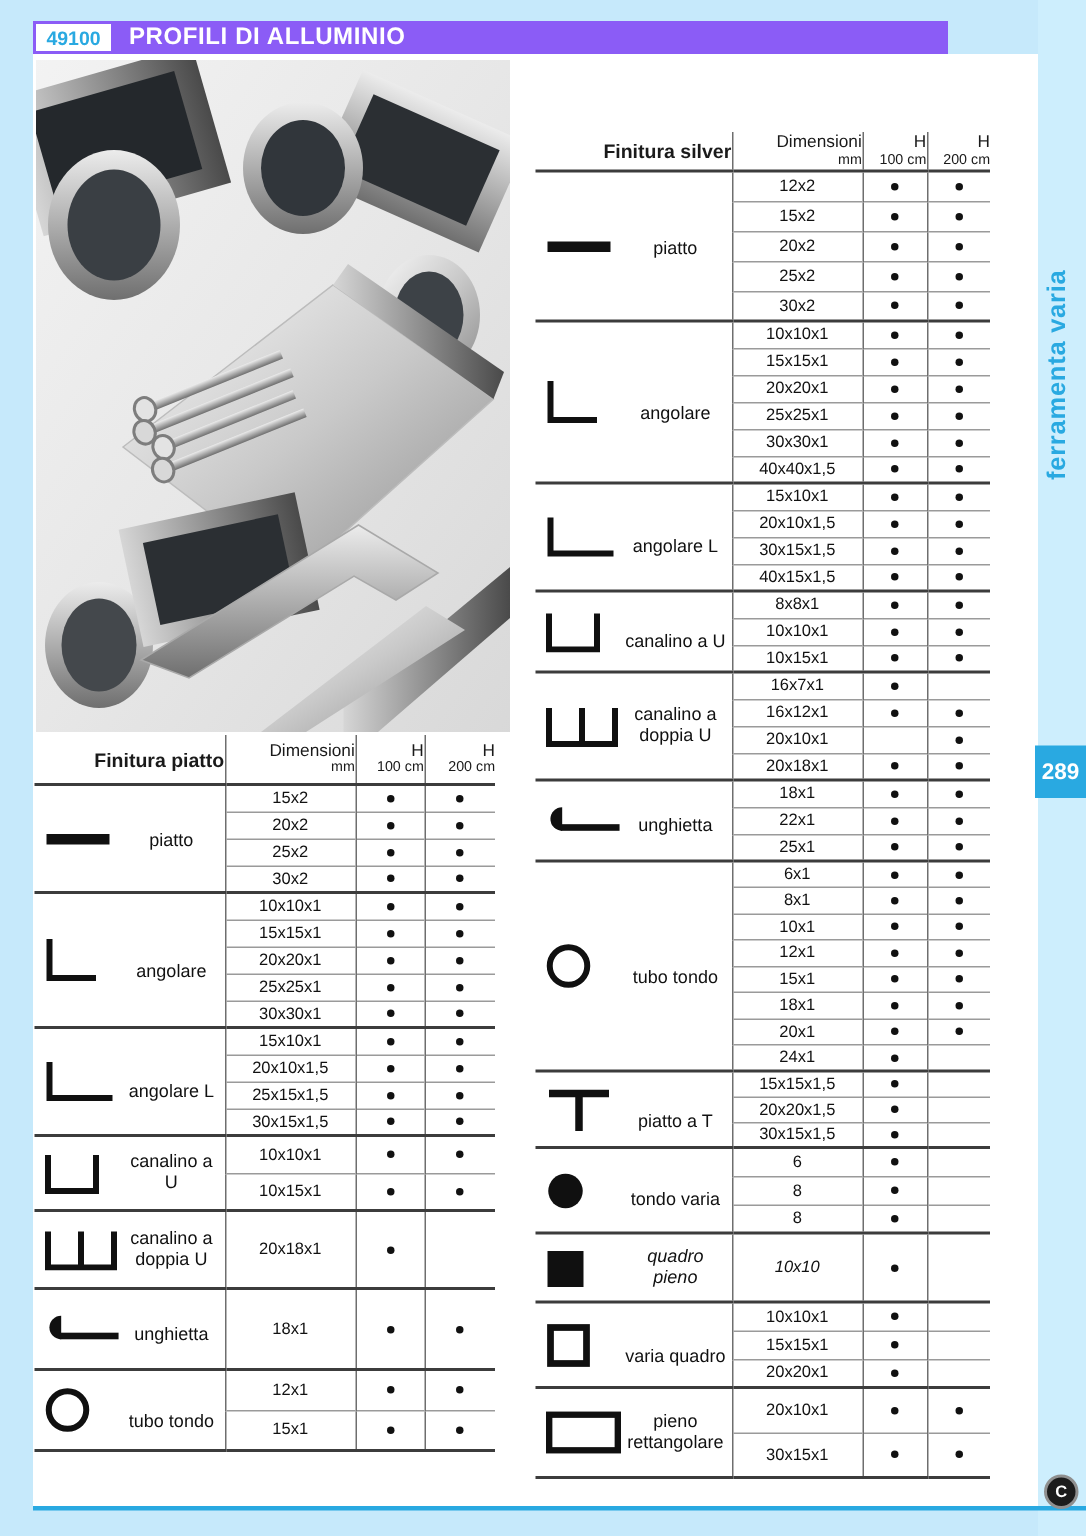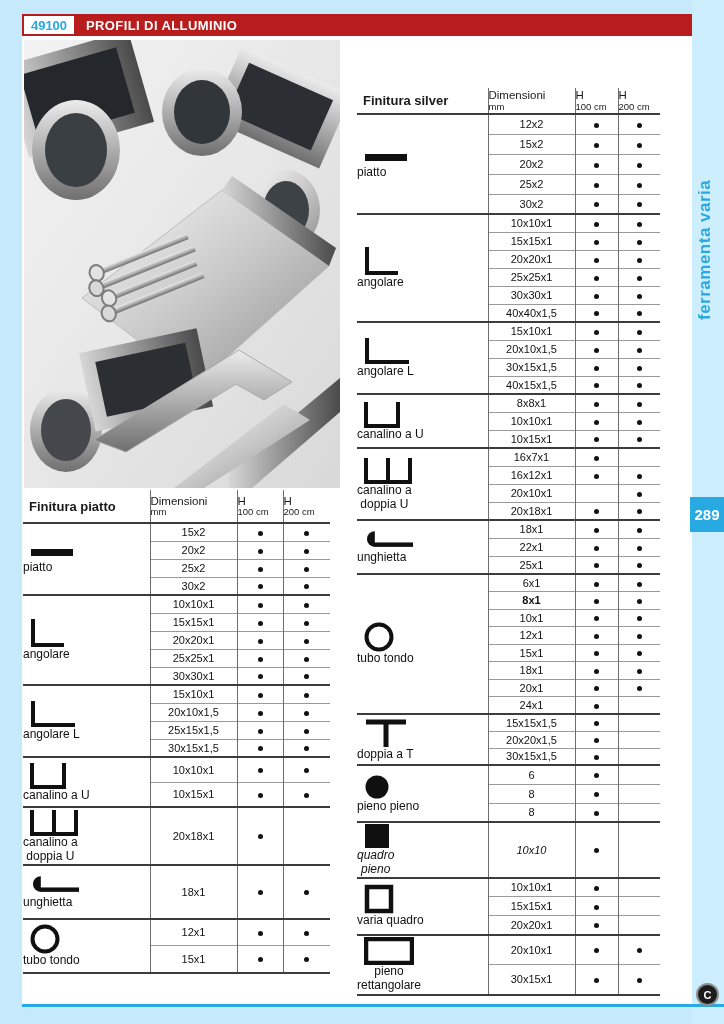--- a/index.html
+++ b/index.html
@@ -2,46 +2,46 @@
 <html><head>
 <meta charset="utf-8">
 <style>
   html,body{margin:0;padding:0;}
   body{font-family:"Liberation Sans", sans-serif; background:#c6e9fb;}
   .page{position:relative;width:724px;height:1024px;background:#c6e9fb;overflow:hidden;}
   .content{position:absolute;left:22px;top:36px;width:670px;height:968px;background:#ffffff;}
   .sidebar-strip{position:absolute;left:692px;top:0;width:32px;height:1024px;background:#cdeefd;}
 
   
-  .topbar{position:absolute;left:22px;top:14px;width:670px;height:22px;background:#b91c1c;display:flex;align-items:center;}
+  .topbar{position:absolute;left:22px;top:14px;width:610px;height:22px;background:#8b5cf6;display:flex;align-items:center;}
   .codebox{position:absolute;left:2px;top:2px;bottom:2px;width:50px;background:#ffffff;display:flex;align-items:center;justify-content:center;
            color:#29a9e1;font-weight:bold;font-size:13px;}
-  .topbar .bartitle{margin-left:64px;color:#ffffff;font-weight:bold;font-size:13px;letter-spacing:.4px;}
+  .topbar .bartitle{margin-left:64px;color:#ffffff;font-weight:bold;font-size:16px;letter-spacing:.4px;}
 
   
   .photo{position:absolute;left:24px;top:40px;width:316px;height:448px;overflow:hidden;background:#ededed;}
   .photo svg{display:block;}
 
   
   .tbl{position:absolute;border-collapse:collapse;table-layout:fixed;}
   .tbl-left{left:23px;top:490px;width:307px;}
   .tbl-right{left:357px;top:88px;width:303px;}
   .tbl th,.tbl td{padding:0;margin:0;}
   .tbl thead th{border-bottom:2px solid #3c3c3c;vertical-align:middle;}
-  th.title{text-align:left;font-size:13px;font-weight:bold;color:#1a1a1a;padding-left:6px;}
-  th.colhead{text-align:left;font-weight:normal;font-size:11.5px;color:#1a1a1a;line-height:1.08;margin-top:15px;}
+  th.title{text-align:right;font-size:13px;font-weight:bold;color:#1a1a1a;padding-left:6px;}
+  th.colhead{text-align:right;font-weight:normal;font-size:11.5px;color:#1a1a1a;line-height:1.08;margin-top:15px;}
   th.colhead .sub{display:block;font-size:9.5px;}
   td.dimcell, td.hcell{border-left:1px solid #6e6e6e;text-align:center;font-size:11px;color:#111;}
   tr.rowline td.dimcell, tr.rowline td.hcell{border-top:1px solid #9a9a9a;}
   tr.section-start td{border-top:2px solid #3c3c3c;}
   th.colhead.vline{border-left:1px solid #6e6e6e;}
   tr.last-row td{border-bottom:2px solid #3c3c3c;}
   td.labelcell{vertical-align:middle;border-bottom:2px solid #3c3c3c;border-bottom-width:0;}
   td.labelcell.group-last{border-bottom:2px solid #3c3c3c;}
-  .lblwrap{display:flex;align-items:flex-start;width:100%;flex-direction:column;}
+  .lblwrap{display:flex;align-items:flex-end;width:100%;}
   .picon{width:58px;display:flex;justify-content:flex-start;align-items:center;padding-left:7px;box-sizing:border-box;}
   .plabel{flex:1;text-align:center;font-size:12px;color:#111;white-space:pre-line;line-height:1.15;padding-right:2px;}
   .dot{display:inline-block;width:5px;height:5px;border-radius:50%;background:#111;vertical-align:middle;}
 
   
   .vertical-label{position:absolute;left:695px;top:160px;height:180px;width:26px;
      writing-mode:vertical-rl;transform:rotate(180deg);
      color:#29a9e1;font-weight:bold;font-size:17px;letter-spacing:.5px;text-align:center;}
   .pagenum{position:absolute;left:690px;top:497px;width:34px;height:35px;background:#29a9e1;
      color:#fff;font-weight:bold;font-size:15px;display:flex;align-items:center;justify-content:center;}
@@ -526,21 +526,21 @@
                     <circle cx="15" cy="15" r="12.5" stroke="#101010" fill="none" stroke-width="4"></circle>
                   </svg>
                 </span>
                 <span class="plabel">tubo tondo</span>
               </div>
             </td>
             <td class="dimcell">6x1</td>
             <td class="hcell"><span class="dot"></span></td>
             <td class="hcell"><span class="dot"></span></td>
           </tr>
-          <tr class="rowline" style="height: 17.5px; font-weight: bold;">
+          <tr class="rowline" style="height: 17.5px;">
             <td class="dimcell">8x1</td>
             <td class="hcell"><span class="dot"></span></td>
             <td class="hcell"><span class="dot"></span></td>
           </tr>
           <tr class="rowline" style="height: 17.5px;">
             <td class="dimcell">10x1</td>
             <td class="hcell"><span class="dot"></span></td>
             <td class="hcell"><span class="dot"></span></td>
           </tr>
           <tr class="rowline" style="height: 17.5px;">
@@ -569,21 +569,21 @@
             <td class="hcell"></td>
           </tr>
           <tr class="section-start" style="height: 17px;">
             <td class="labelcell" rowspan="3">
               <div class="lblwrap">
                 <span class="picon">
                   <svg width="44" height="30" viewBox="0 0 44 30">
                     <path d="M2 4 H42 M22 4 V29" stroke="#101010" fill="none" stroke-width="5"></path>
                   </svg>
                 </span>
-                <span class="plabel">doppia a T</span>
+                <span class="plabel">piatto a T</span>
               </div>
             </td>
             <td class="dimcell">15x15x1,5</td>
             <td class="hcell"><span class="dot"></span></td>
             <td class="hcell"></td>
           </tr>
           <tr class="rowline" style="height: 17px;">
             <td class="dimcell">20x20x1,5</td>
             <td class="hcell"><span class="dot"></span></td>
             <td class="hcell"></td>
@@ -594,21 +594,21 @@
             <td class="hcell"></td>
           </tr>
           <tr class="section-start" style="height: 19px;">
             <td class="labelcell" rowspan="3">
               <div class="lblwrap">
                 <span class="picon">
                   <svg width="26" height="26" viewBox="0 0 26 26">
                     <circle cx="13" cy="13" r="11.5" fill="#101010"></circle>
                   </svg>
                 </span>
-                <span class="plabel">pieno pieno</span>
+                <span class="plabel">tondo varia</span>
               </div>
             </td>
             <td class="dimcell">6</td>
             <td class="hcell"><span class="dot"></span></td>
             <td class="hcell"></td>
           </tr>
           <tr class="rowline" style="height: 19px;">
             <td class="dimcell">8</td>
             <td class="hcell"><span class="dot"></span></td>
             <td class="hcell"></td>

